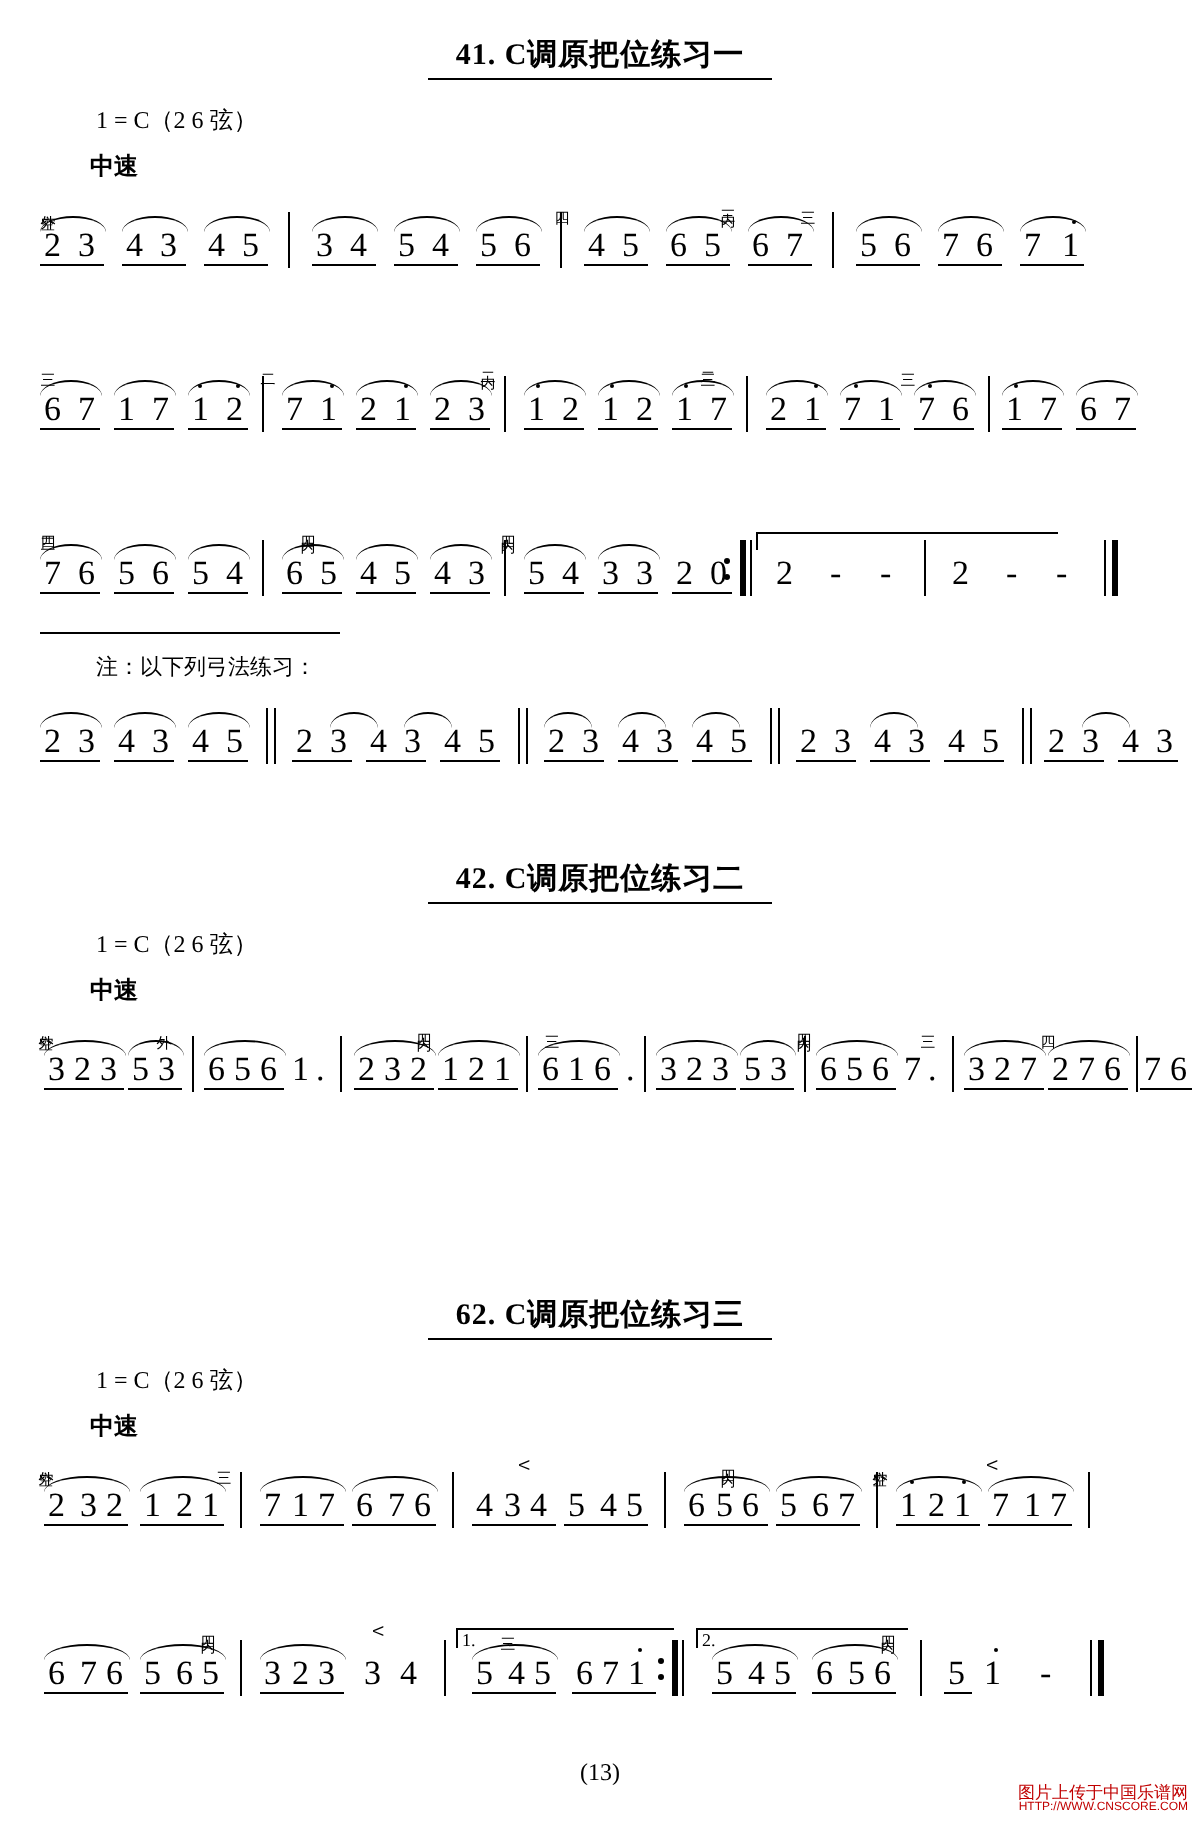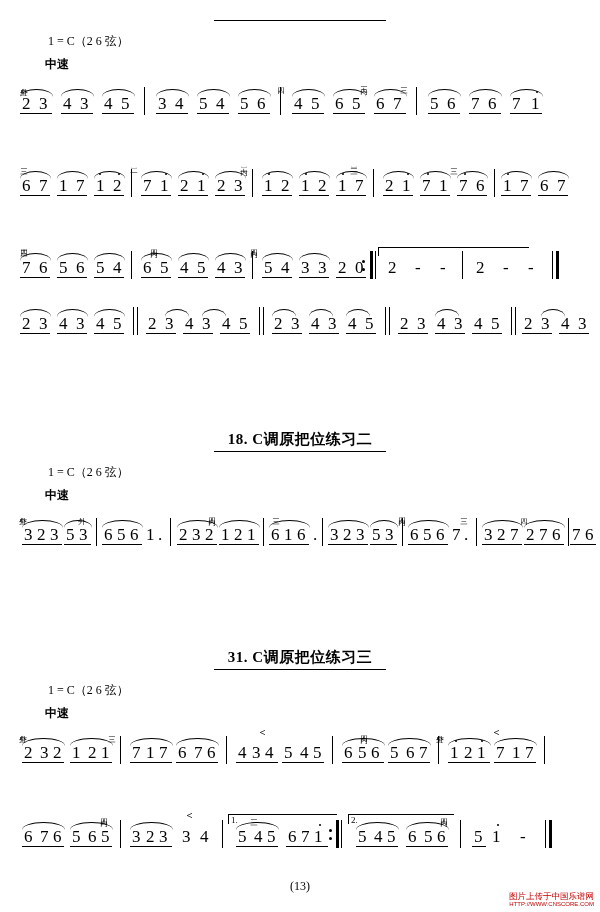--- a/index.html
+++ b/index.html
@@ -166,20 +166,21 @@
     left: 0;
     width: 600px;
   }
 </style>
 </head>
 <body>
 
 <div class="page">
 
   <div class="section" style="top:18px;">
+    <div class="title">41. C调原把位练习一</div>
     <div class="title-underline"></div>
     <div class="keysig">1 = C（2 6 弦）</div>
     <div class="tempo">中速</div>
 
     <div class="staff-row" style="margin-top:4px;">
       <div class="fingerlabel" style="left:20px; top:6px;">外空</div>
       <div class="fingerlabel" style="left:277px; top:4px;">四</div>
       <div class="fingerlabel" style="left:360px; top:4px;">内三</div>
       <div class="fingerlabel" style="left:400px; top:4px;">三</div>
 
@@ -383,20 +384,24 @@
       <div class="measure-line" style="left:462px;"></div>
       <div class="note" style="left:476px; top:18px;">2</div>
       <div class="note" style="left:503px; top:18px;">-</div>
       <div class="note" style="left:528px; top:18px;">-</div>
       <div class="endbar" style="left:552px;">
         <div class="thin" style="left:0px;"></div>
         <div class="thick" style="left:4px;"></div>
       </div>
     </div>
 
+    <div style="position:relative; height:28px;">
+      <div class="hr-rule" style="left:20px; top:0px; width:150px;"></div>
+      <div class="note-text" style="left:48px; top:10px;">注：以下列弓法练习：</div>
+    </div>
 
     <div class="staff-row" style="margin-top:4px;">
       <div class="note" style="left:22px; top:14px;">2</div>
       <div class="note" style="left:39px; top:14px;">3</div>
       <div class="note" style="left:59px; top:14px;">4</div>
       <div class="note" style="left:76px; top:14px;">3</div>
       <div class="note" style="left:96px; top:14px;">4</div>
       <div class="note" style="left:113px; top:14px;">5</div>
       <div class="underline1" style="left:20px; top:32px; width:30px;"></div>
       <div class="underline1" style="left:57px; top:32px; width:30px;"></div>
@@ -461,21 +466,21 @@
       <div class="note" style="left:541px; top:14px;">3</div>
       <div class="note" style="left:561px; top:14px;">4</div>
       <div class="note" style="left:578px; top:14px;">3</div>
       <div class="underline1" style="left:522px; top:32px; width:30px;"></div>
       <div class="underline1" style="left:559px; top:32px; width:30px;"></div>
       <div class="slur" style="left:541px; top:8px; width:24px;"></div>
     </div>
   </div>
 
   <div class="section" style="top:430px;">
-    <div class="title">18. C调原把位练习二</div>
+    <div class="title">42. C调原把位练习二</div>
     <div class="title-underline"></div>
     <div class="keysig">1 = C（2 6 弦）</div>
     <div class="tempo">中速</div>
 
     <div class="staff-row" style="margin-top:4px;">
       <div class="fingerlabel" style="left:19px; top:4px;">外空</div>
       <div class="fingerlabel" style="left:78px; top:4px;">外</div>
       <div class="fingerlabel" style="left:208px; top:4px;">内四</div>
       <div class="fingerlabel" style="left:272px; top:4px;">三</div>
       <div class="fingerlabel" style="left:398px; top:4px;">内四</div>
@@ -554,21 +559,21 @@
       <div class="slur" style="left:524px; top:12px; width:41px;"></div>
       <div class="measure-line" style="left:568px;"></div>
 
       <div class="note" style="left:572px; top:18px;">7</div>
       <div class="note" style="left:585px; top:18px;">6</div>
       <div class="underline1" style="left:570px; top:36px; width:26px;"></div>
     </div>
   </div>
 
   <div class="section" style="top:648px;">
-    <div class="title">31. C调原把位练习三</div>
+    <div class="title">62. C调原把位练习三</div>
     <div class="title-underline"></div>
     <div class="keysig">1 = C（2 6 弦）</div>
     <div class="tempo">中速</div>
 
     <div class="staff-row" style="margin-top:4px;">
       <div class="fingerlabel" style="left:19px; top:4px;">外空</div>
       <div class="fingerlabel" style="left:108px; top:4px;">三</div>
       <div class="fingerlabel" style="left:258px; top:4px;">V</div>
       <div class="fingerlabel" style="left:360px; top:4px;">内四</div>
       <div class="fingerlabel" style="left:436px; top:4px;">外空</div>

